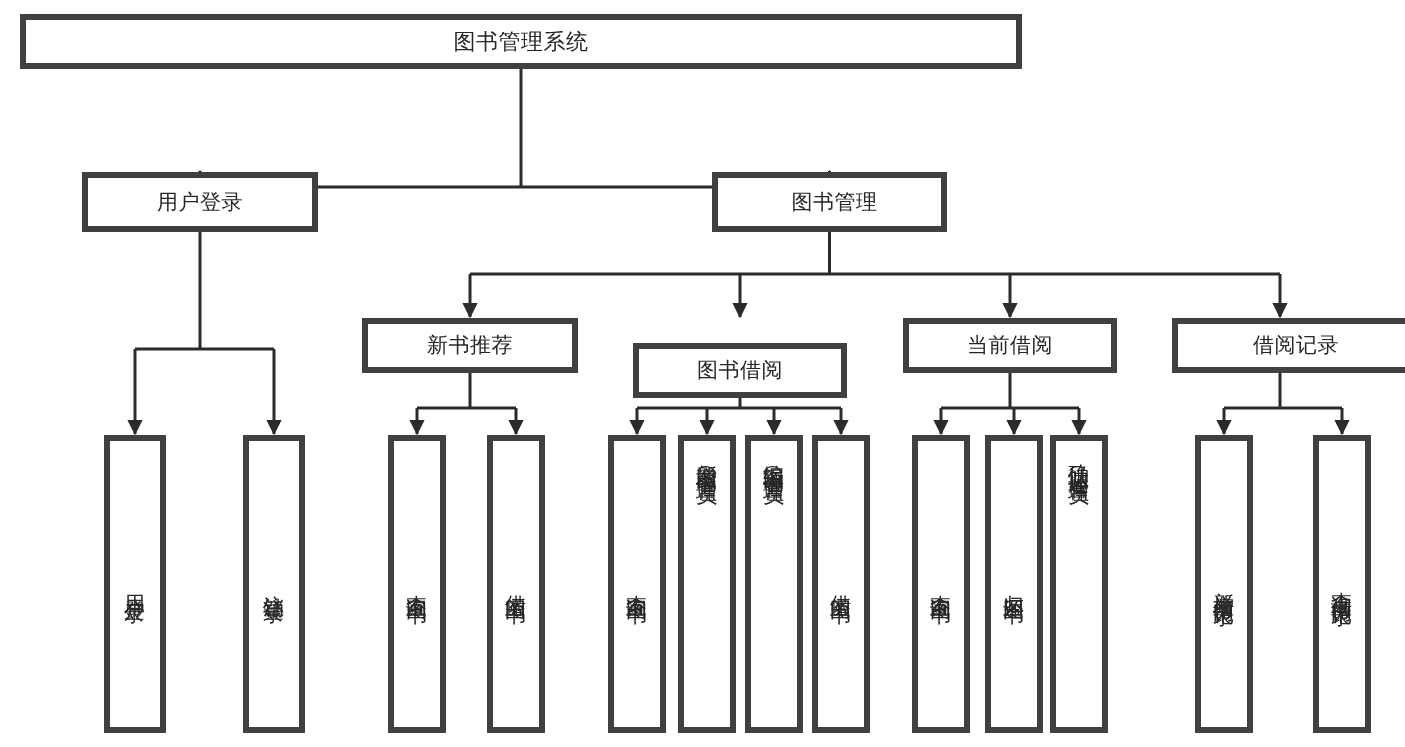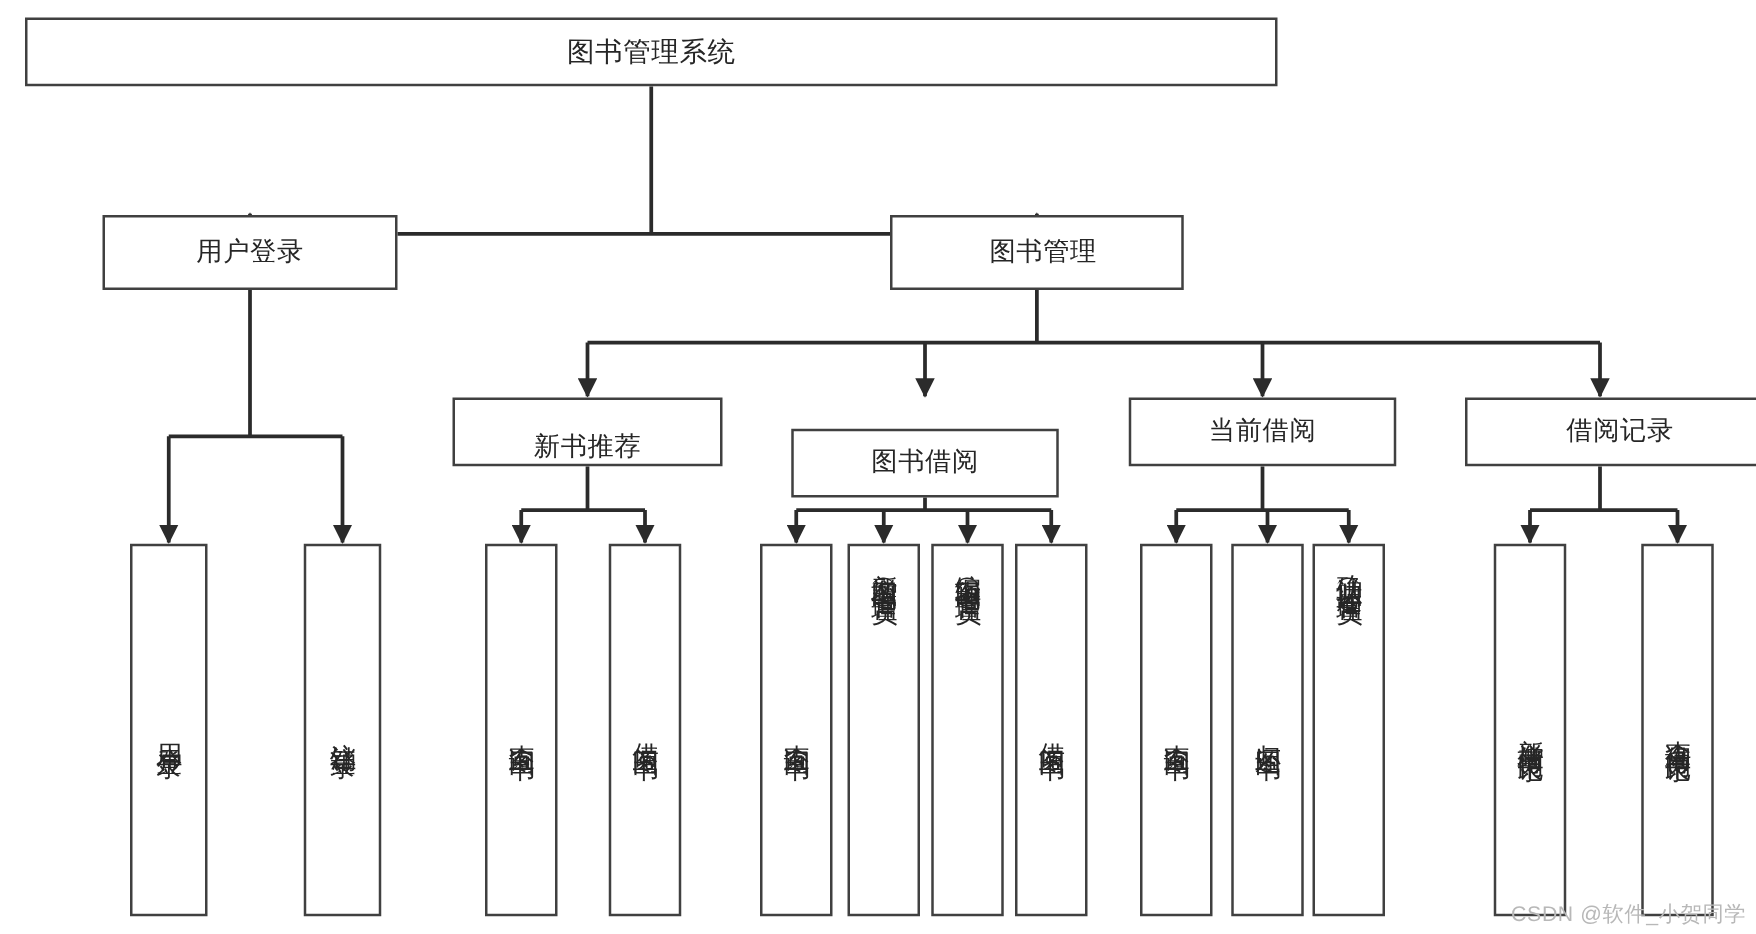--- a/index.html
+++ b/index.html
@@ -23,21 +23,21 @@
     left: 0;
     top: 0;
     width: 1405px;
     height: 747px;
     pointer-events: none;
   }
   .node {
     position: absolute;
     box-sizing: border-box;
     background: #ffffff;
-    border: 2px solid #404040;
+    border: 6px solid #404040;
     display: flex;
     align-items: center;
     justify-content: center;
     color: #262626;
     z-index: 2;
   }
   .node .label {
     display: block;
     text-align: center;
     line-height: 1.18;
@@ -136,21 +136,21 @@
   <div id="nodes-layer">
       <div class="node horiz  root" style="left: 20px; top: 14px; width: 1002px; height: 55px;">
         <span class="label">图书管理系统</span>
       </div>
       <div class="node horiz " style="left: 82px; top: 172px; width: 236px; height: 60px;">
         <span class="label">用户登录</span>
       </div>
       <div class="node horiz " style="left: 712px; top: 172px; width: 235px; height: 60px; padding-left: 10px;">
         <span class="label">图书管理</span>
       </div>
-      <div class="node horiz " style="left: 362px; top: 318px; width: 216px; height: 55px; align-items: flex-end;">
+      <div class="node horiz " style="left: 362px; top: 318px; width: 216px; height: 55px;">
         <span class="label">新书推荐</span>
       </div>
       <div class="node horiz " style="left: 633px; top: 318px; width: 214px; height: 55px; margin-top: 25px;">
         <span class="label">图书借阅</span>
       </div>
       <div class="node horiz " style="left: 903px; top: 318px; width: 214px; height: 55px;">
         <span class="label">当前借阅</span>
       </div>
       <div class="node horiz " style="left: 1172px; top: 318px; width: 248px; height: 55px;">
         <span class="label">借阅记录</span>
@@ -189,15 +189,14 @@
         <span class="label">确认归还（管理员）</span>
       </div>
       <div class="node vert center-text" style="left: 1195px; top: 435px; width: 58px; height: 298px;">
         <span class="label">新增借阅记录</span>
       </div>
       <div class="node vert center-text" style="left: 1313px; top: 435px; width: 58px; height: 298px;">
         <span class="label">查询借阅记录</span>
       </div>
     </div>
 
-  <div id="watermark">CSDN @软件_小贺同学</div>
 
 </div>
 
 </body></html>

